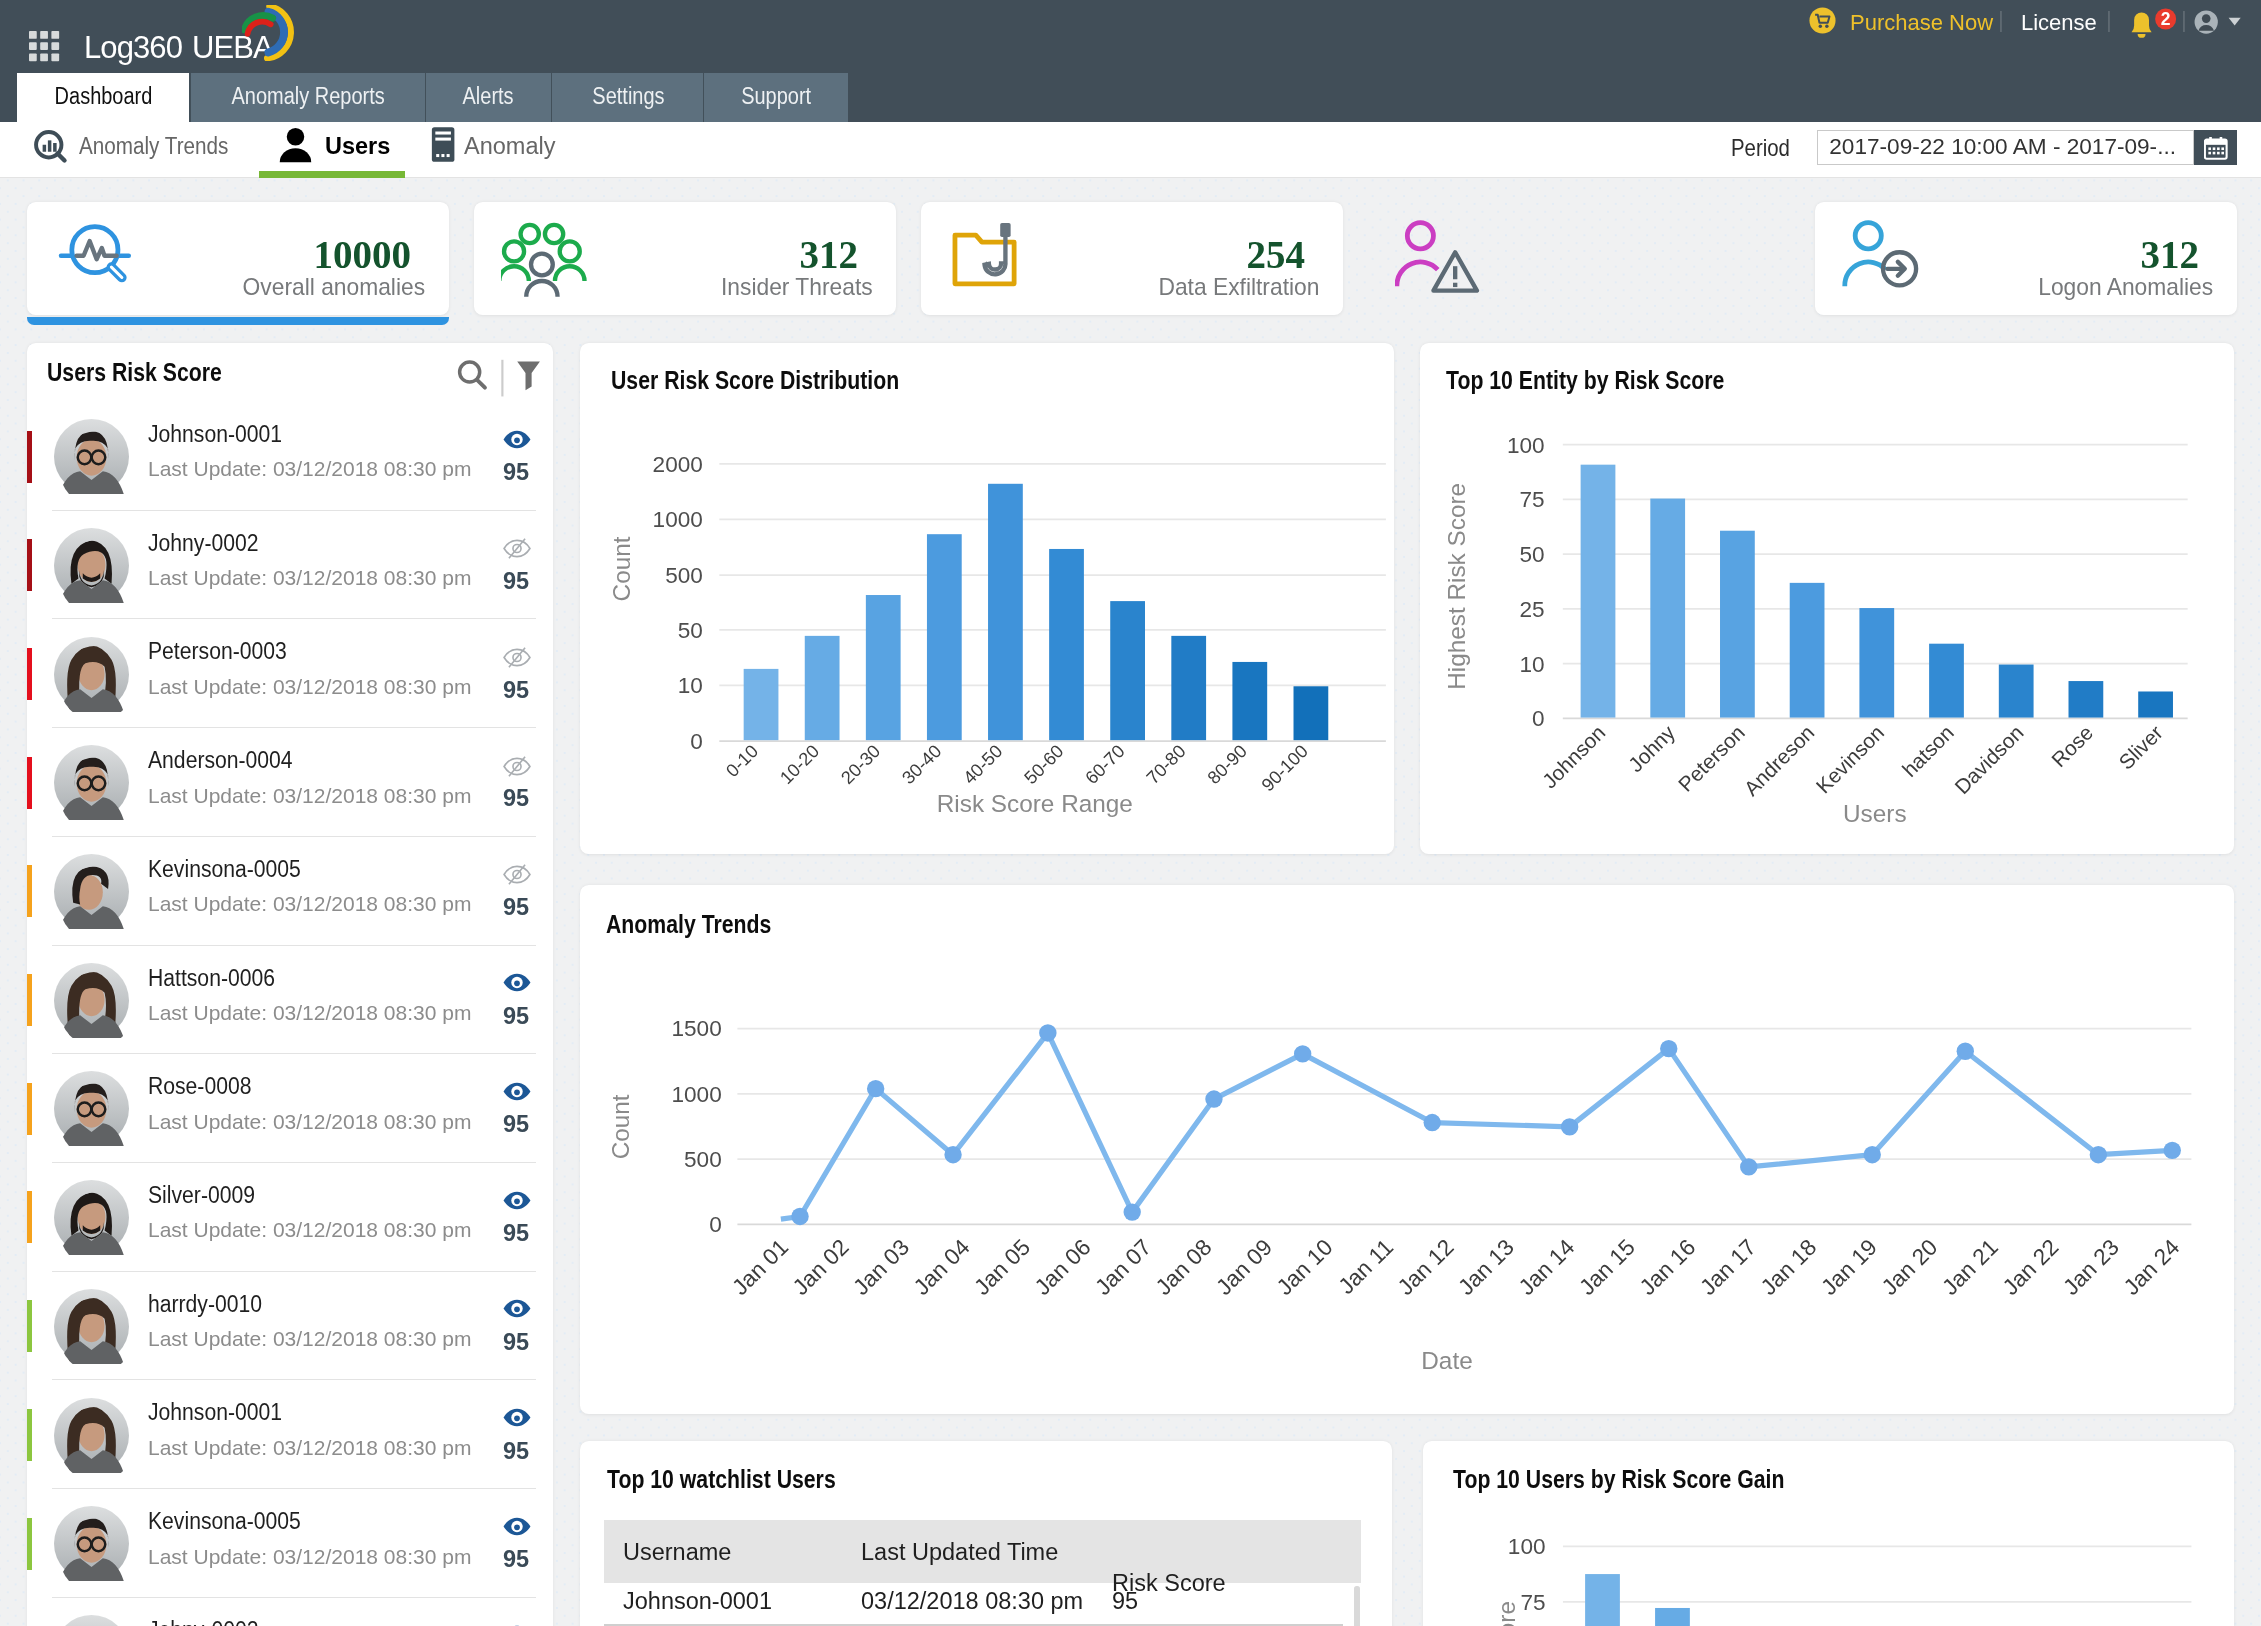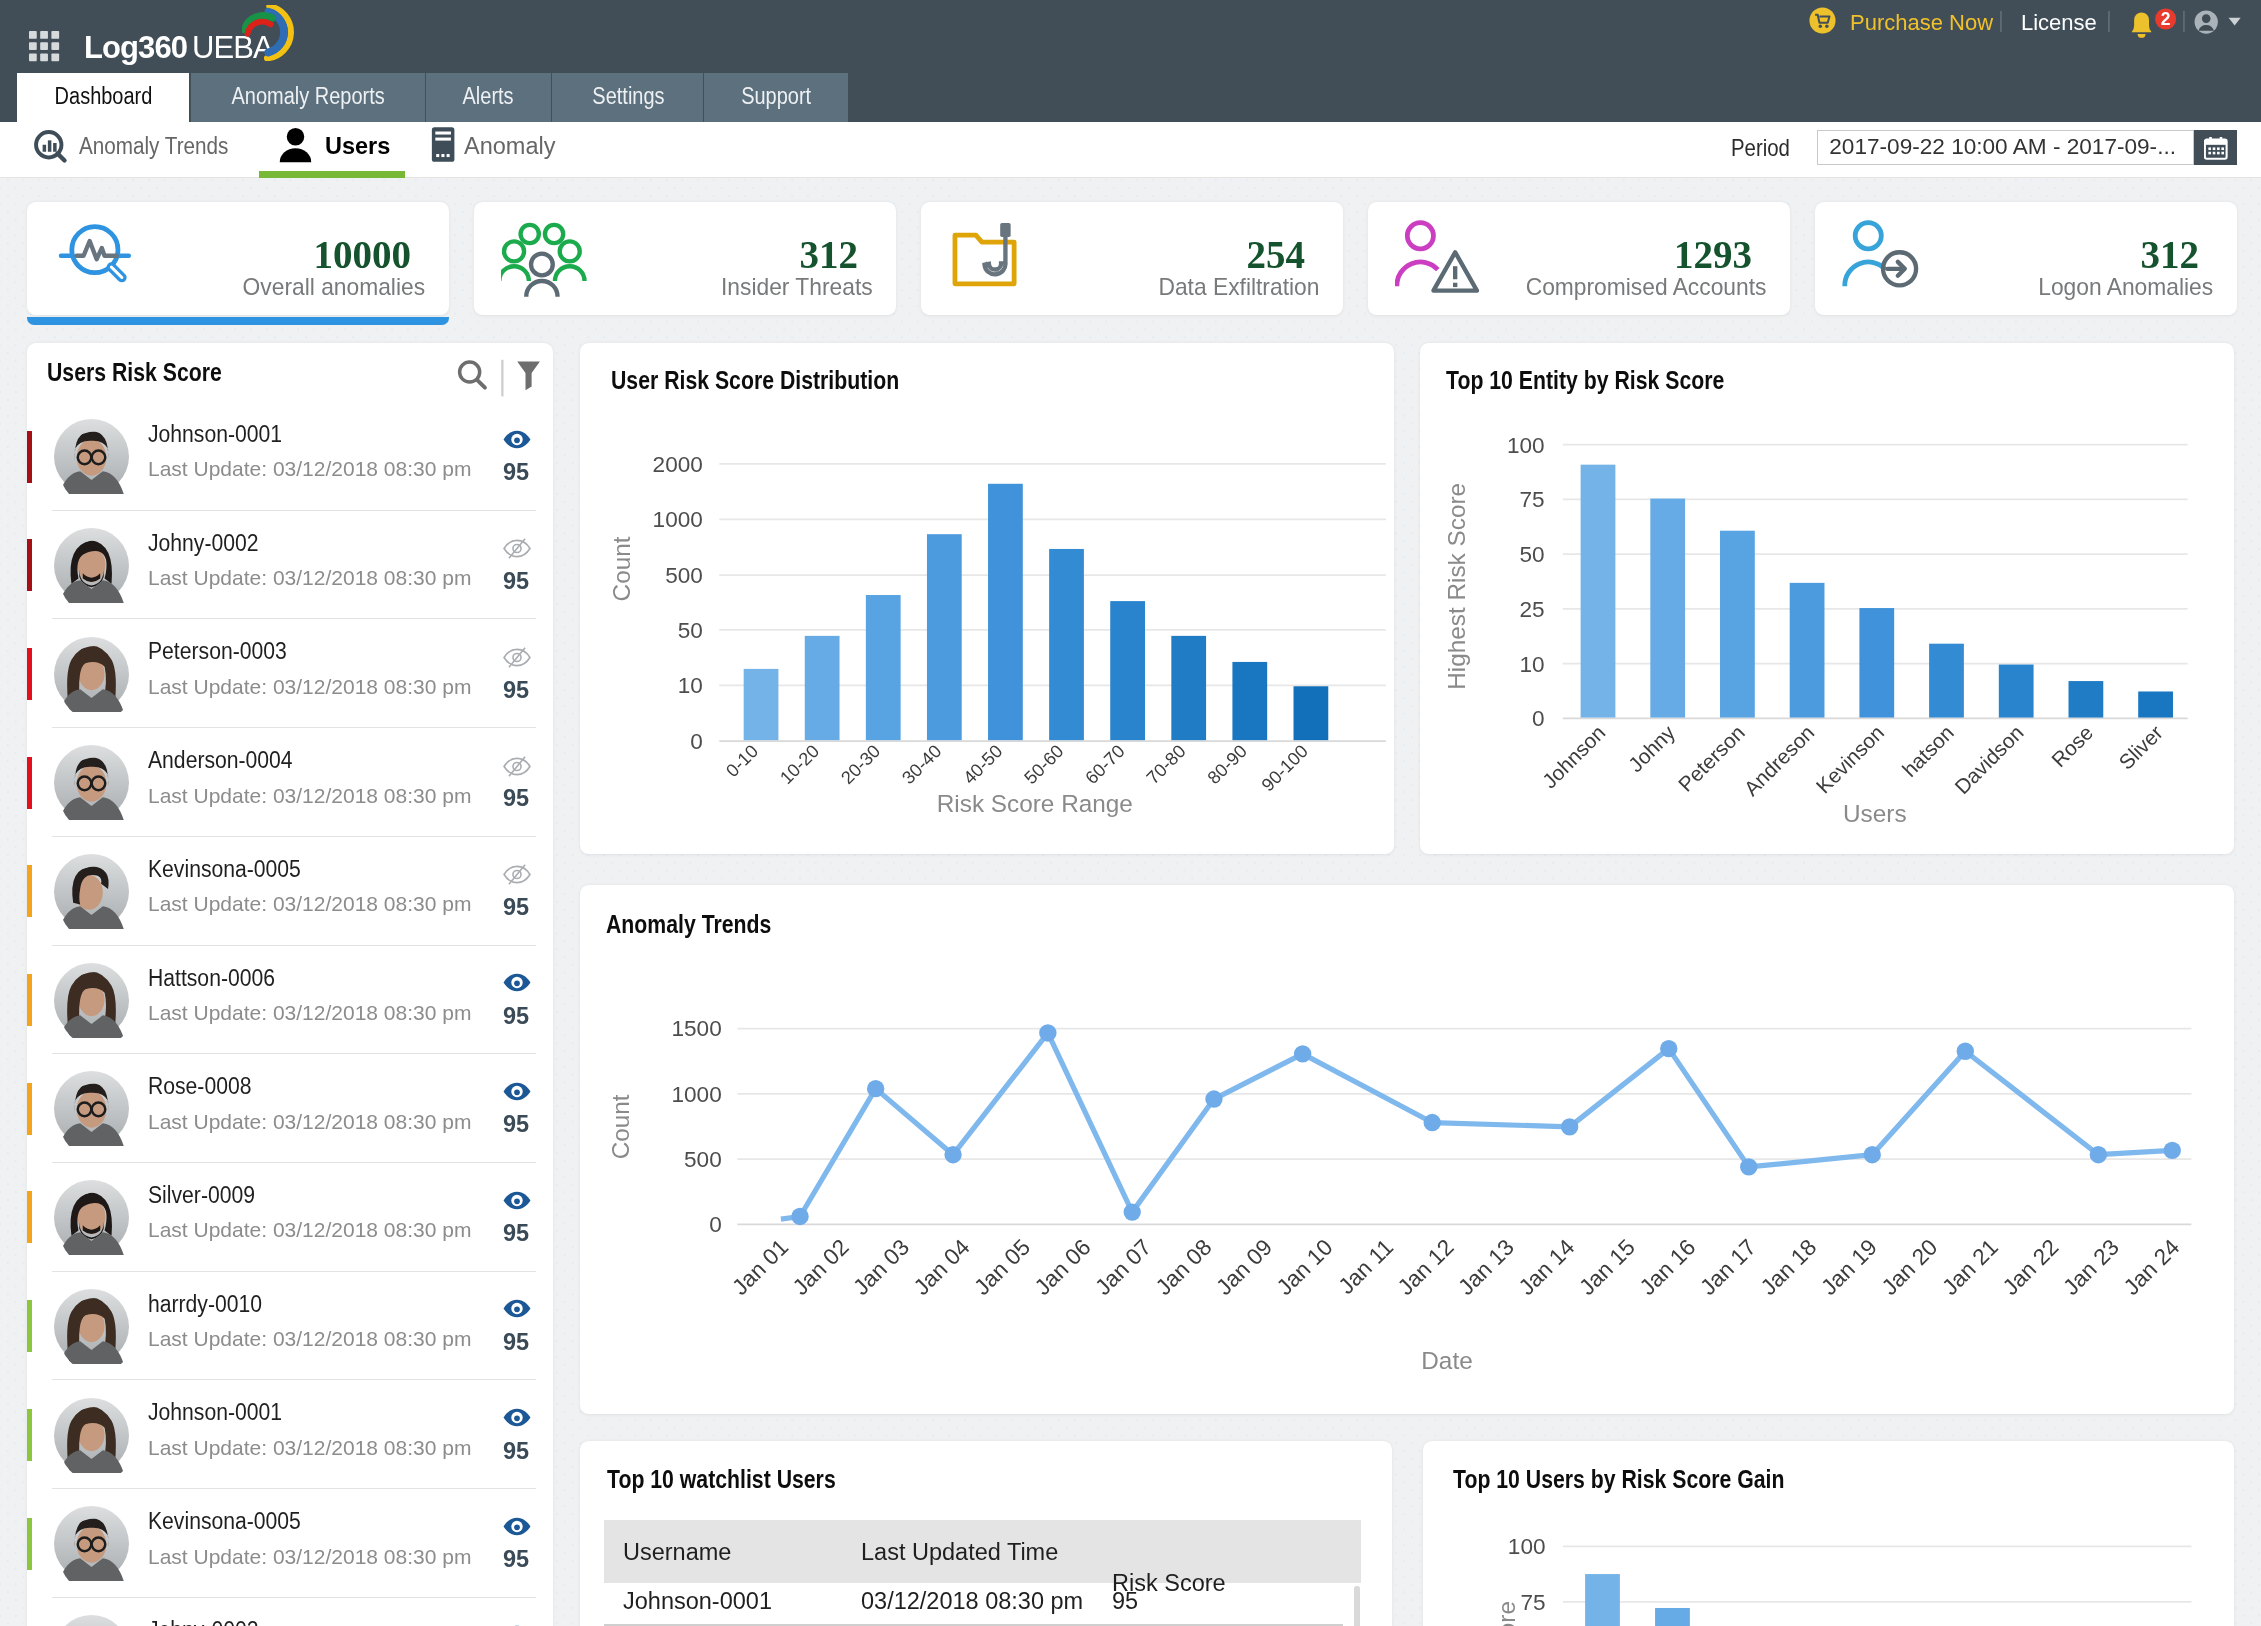--- a/index.html
+++ b/index.html
@@ -32,21 +32,21 @@
       <rect x="0" y="0" width="9" height="9" rx="1" fill="#d7dadb"></rect>
       <rect x="13" y="0" width="9" height="9" rx="1" fill="#d7dadb"></rect>
       <rect x="26" y="0" width="9" height="9" rx="1" fill="#d7dadb"></rect>
       <rect x="0" y="13" width="9" height="9" rx="1" fill="#d7dadb"></rect>
       <rect x="13" y="13" width="9" height="9" rx="1" fill="#d7dadb"></rect>
       <rect x="26" y="13" width="9" height="9" rx="1" fill="#d7dadb"></rect>
       <rect x="0" y="26" width="9" height="9" rx="1" fill="#d7dadb"></rect>
       <rect x="13" y="26" width="9" height="9" rx="1" fill="#d7dadb"></rect>
       <rect x="26" y="26" width="9" height="9" rx="1" fill="#d7dadb"></rect>
     </svg>
-<div class="abs" style="left:84px;top:32px;font-size:31px;font-weight:bold;color:#fff;letter-spacing:-0.9px;line-height:1;">Log360</div>
+<div class="abs" style="left:84px;top:32px;font-size:31px;font-weight:normal;color:#fff;letter-spacing:-0.9px;line-height:1;">Log360</div>
 <div class="abs" style="left:192px;top:32px;font-size:31px;font-weight:400;color:#fff;letter-spacing:-0.9px;line-height:1;">UEBA</div>
 <svg class="abs" style="left:242px;top:5.2px" width="56" height="56" viewBox="0 0 64 64">
 <path d="M31.2,1.5 A30,30 0 0 1 28.6,60.9" fill="none" stroke="#f2c113" stroke-width="7" stroke-linecap="round"></path>
 <path d="M30.2,7.8 A24,24 0 0 1 30.2,54.2" fill="none" stroke="#2e6cb4" stroke-width="9" stroke-linecap="round"></path>
 <path d="M2.8,28.3 A22,22 0 0 1 35,15" fill="none" stroke="#189247" stroke-width="8" stroke-linecap="round"></path>
 <path d="M6.3,33 A17,17 0 0 1 32.8,22.1" fill="none" stroke="#dc2119" stroke-width="6.5" stroke-linecap="round"></path>
 </svg>
 <svg class="abs" style="left:1809px;top:7px" width="27" height="27" viewBox="0 0 31 31">
 <circle cx="15.5" cy="15.5" r="15" fill="#edc12c"></circle>
 <path d="M7,9 h3 l2,9 h9.5 l2,-7 h-11.5" fill="none" stroke="#414e58" stroke-width="2.3" stroke-linejoin="round"></path>
@@ -122,24 +122,20 @@
 <div class="cnum">10000</div>
       <div class="clab">Overall anomalies</div>
 </div>
 <div class="card" style="left:474px;">
 <div class="cnum">312</div>
       <div class="clab">Insider Threats</div>
 </div>
 <div class="card" style="left:921px;">
 <div class="cnum">254</div>
       <div class="clab">Data Exfiltration</div>
-</div>
-<div class="card" style="left:1368px;">
-<div class="cnum">1293</div>
-      <div class="clab">Compromised Accounts</div>
 </div>
 <div class="card" style="left:1815px;">
 <div class="cnum">312</div>
       <div class="clab">Logon Anomalies</div>
 </div>
 <div class="abs" style="left:27px;top:317px;width:422px;height:7.8px;background:#2e93e0;border-radius:0 0 7px 7px;"></div>
 <svg class="abs" style="left:54px;top:214px" width="87" height="87" viewBox="0 0 100 100">
 <path d="M8,48 h14" stroke="#2e93e0" stroke-width="5" stroke-linecap="round"></path>
 <path d="M72,48 h14" stroke="#2e93e0" stroke-width="5" stroke-linecap="round"></path>
 <circle cx="47" cy="41" r="26.5" fill="#fff" stroke="#2e93e0" stroke-width="5.5"></circle>

